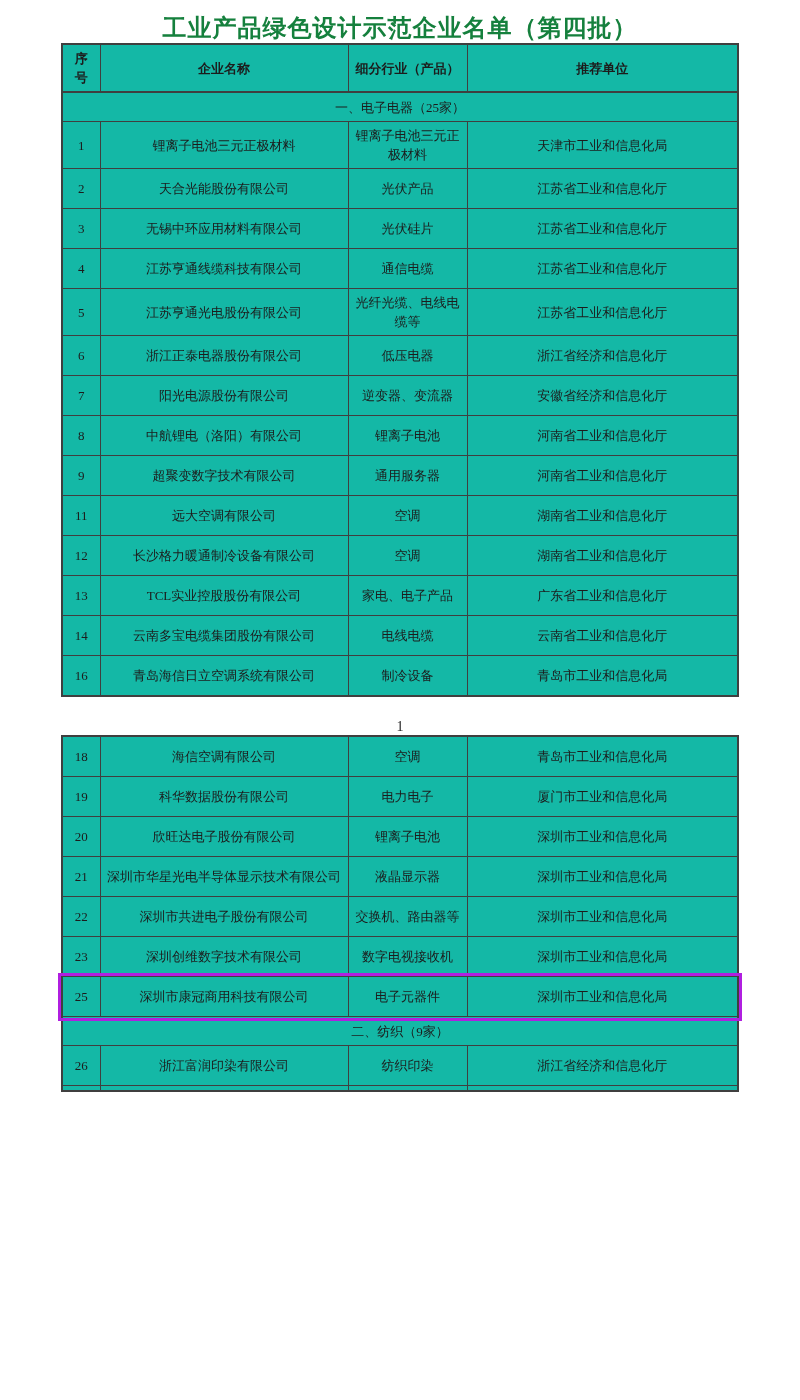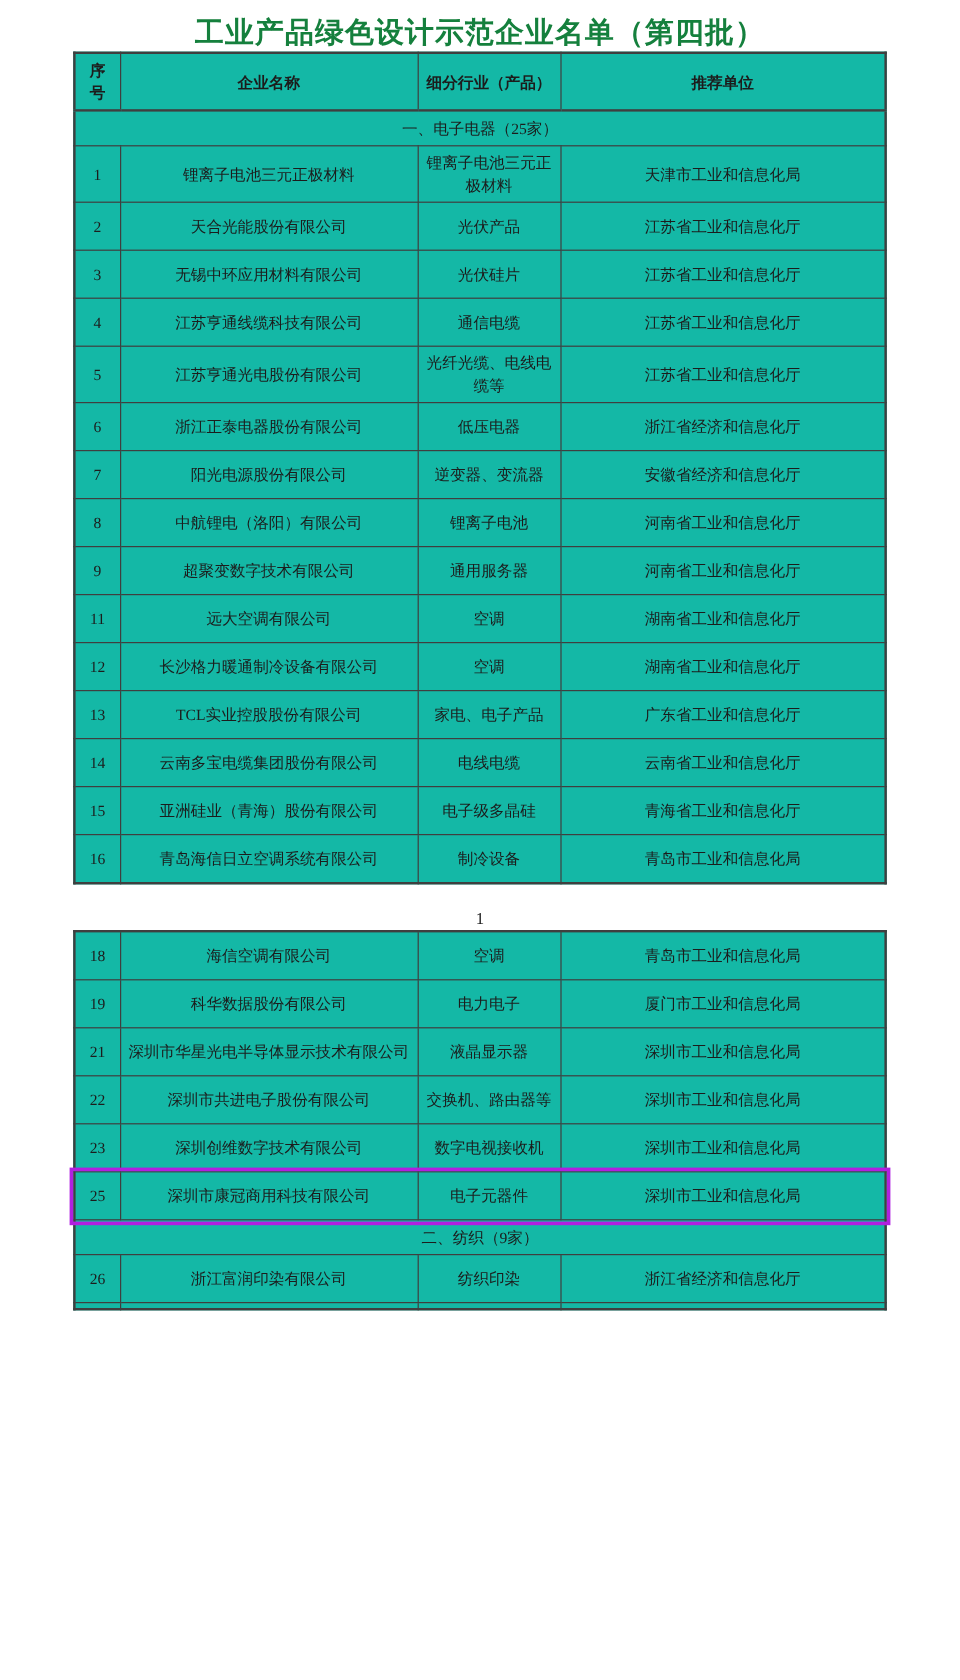--- a/index.html
+++ b/index.html
@@ -173,26 +173,20 @@
     <td>家电、电子产品</td>
     <td>广东省工业和信息化厅</td>
   </tr>
         <tr>
     <td>14</td>
     <td>云南多宝电缆集团股份有限公司</td>
     <td>电线电缆</td>
     <td>云南省工业和信息化厅</td>
   </tr>
         <tr>
-    <td>15</td>
-    <td>亚洲硅业（青海）股份有限公司</td>
-    <td>电子级多晶硅</td>
-    <td>青海省工业和信息化厅</td>
-  </tr>
-        <tr>
     <td>16</td>
     <td>青岛海信日立空调系统有限公司</td>
     <td>制冷设备</td>
     <td>青岛市工业和信息化局</td>
   </tr>
       </tbody>
   </table>
 
   <div class="page-number">1</div>
 
@@ -210,20 +204,26 @@
     <td>空调</td>
     <td>青岛市工业和信息化局</td>
   </tr>
         <tr>
     <td>19</td>
     <td>科华数据股份有限公司</td>
     <td>电力电子</td>
     <td>厦门市工业和信息化局</td>
   </tr>
         <tr>
+    <td>20</td>
+    <td>欣旺达电子股份有限公司</td>
+    <td>锂离子电池</td>
+    <td>深圳市工业和信息化局</td>
+  </tr>
+        <tr>
     <td>21</td>
     <td>深圳市华星光电半导体显示技术有限公司</td>
     <td>液晶显示器</td>
     <td>深圳市工业和信息化局</td>
   </tr>
         <tr>
     <td>22</td>
     <td>深圳市共进电子股份有限公司</td>
     <td>交换机、路由器等</td>
     <td>深圳市工业和信息化局</td>

